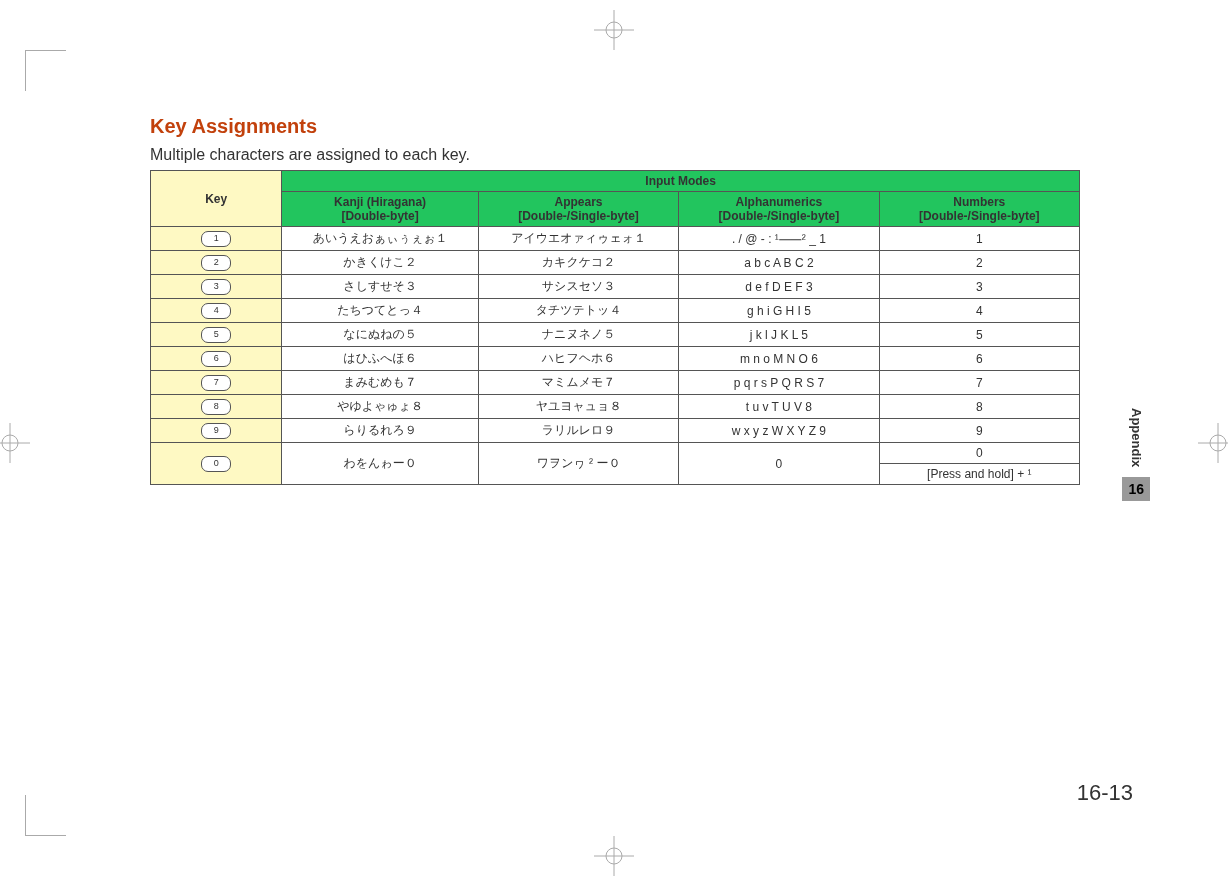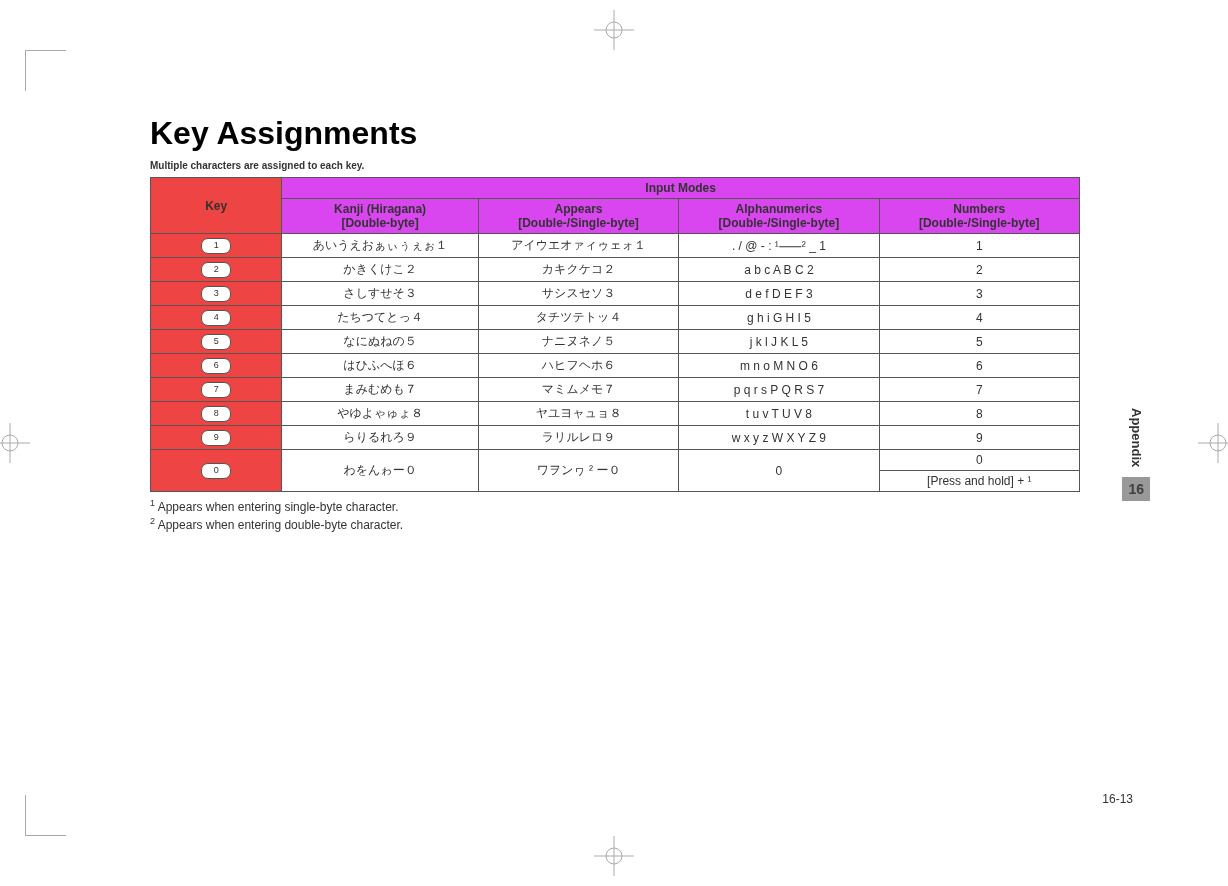--- a/index.html
+++ b/index.html
@@ -7,41 +7,41 @@
 .crop-tl,.crop-tr,.crop-bl,.crop-br,.crop-t,.crop-b,.crop-l,.crop-r{position:absolute}
 .crop-tl{top:50px;left:25px;width:40px;height:40px;border-top:1px solid #aaa;border-left:1px solid #aaa}
 .crop-bl{bottom:50px;left:25px;width:40px;height:40px;border-bottom:1px solid #aaa;border-left:1px solid #aaa}
 .crop-t{top:10px;left:50%;transform:translateX(-50%)}
 .crop-b{bottom:10px;left:50%;transform:translateX(-50%)}
 .crop-l{left:-10px;top:50%;transform:translateY(-50%)}
 .crop-r{right:-10px;top:50%;transform:translateY(-50%)}
 .reg{display:block}
 .reg circle{fill:none;stroke:#aaa;stroke-width:1}
 .reg line{stroke:#aaa;stroke-width:1}
-h1{color:#000000;font-size:32px;margin:0 0 4px;font-weight:bold}
-.subtitle{font-weight:bold;font-size:10px;margin:8px 0 6px}
+h1{color:#c2410c;font-size:20px;margin:0 0 4px;font-weight:bold}
+.subtitle{font-weight:normal;font-size:16px;margin:8px 0 6px}
 .bullets{margin:0 0 6px;padding:0;list-style:none}
 .bullets li{margin:2px 0}
 .bullet-dot{display:inline-block;width:6px;height:6px;background:#333;border-radius:50%;vertical-align:middle;margin-right:6px}
 .ptr{display:inline-block;font-size:13px;margin-right:2px}
 .keycap{display:inline-block;border:1px solid #555;border-radius:7px;min-width:22px;height:14px;line-height:13px;text-align:center;font-size:9px;padding:0 3px;vertical-align:middle;background:#fff}
 .note-line{margin:2px 0 10px}
 table{border-collapse:collapse;width:930px;margin-top:6px}
 th,td{border:1px solid #555;text-align:center;font-size:12px;padding:3px 6px;vertical-align:middle}
-th{background:#d946ef;font-weight:bold}
-.key-col{background:#ef4444;width:130px}
+th{background:#22c55e;font-weight:bold}
+.key-col{background:#fef9c3;width:130px}
 td.key-col .keycap{margin:0 auto}
 .col-mode{width:200px}
 .footnotes{margin-top:6px;font-size:12px}
 .footnotes div{margin:2px 0}
 sup{font-size:9px}
 .side-tab{position:absolute;right:78px;top:400px;height:200px;display:flex;flex-direction:column;align-items:center}
 .side-label{writing-mode:vertical-rl;font-weight:bold;font-size:13px;padding:8px 2px}
-.side-num{background:#999;color:#404040;font-weight:bold;font-size:14px;padding:4px 6px;margin-top:2px}
-.page-num{position:absolute;right:95px;bottom:80px;font-size:12px}
+.side-num{background:#999;color:#000000;font-weight:bold;font-size:14px;padding:4px 6px;margin-top:2px}
+.page-num{position:absolute;right:95px;bottom:80px;font-size:22px}
 </style>
 </head>
 <body>
 
 <div class="page">
 
   <div class="crop-tl"></div>
   <div class="crop-bl"></div>
   <div class="crop-t">
     <svg class="reg" width="40" height="40">
@@ -161,24 +161,20 @@
           <td rowspan="2">ワヲンヮ ² ー０</td>
           <td rowspan="2">0</td>
           <td>0</td>
         </tr>
         <tr>
           <td>[Press and hold] + ¹</td>
         </tr>
       </tbody>
   </table>
 
-  <div class="footnotes">
-    <div><sup>1</sup><span> Appears when entering single-byte character.</span></div>
-    <div><sup>2</sup><span> Appears when entering double-byte character.</span></div>
-  </div>
 
   <div class="side-tab">
     <div class="side-label">Appendix</div>
     <div class="side-num">16</div>
   </div>
 
   <div class="page-num">16-13</div>
 </div>
 
 </body></html>

